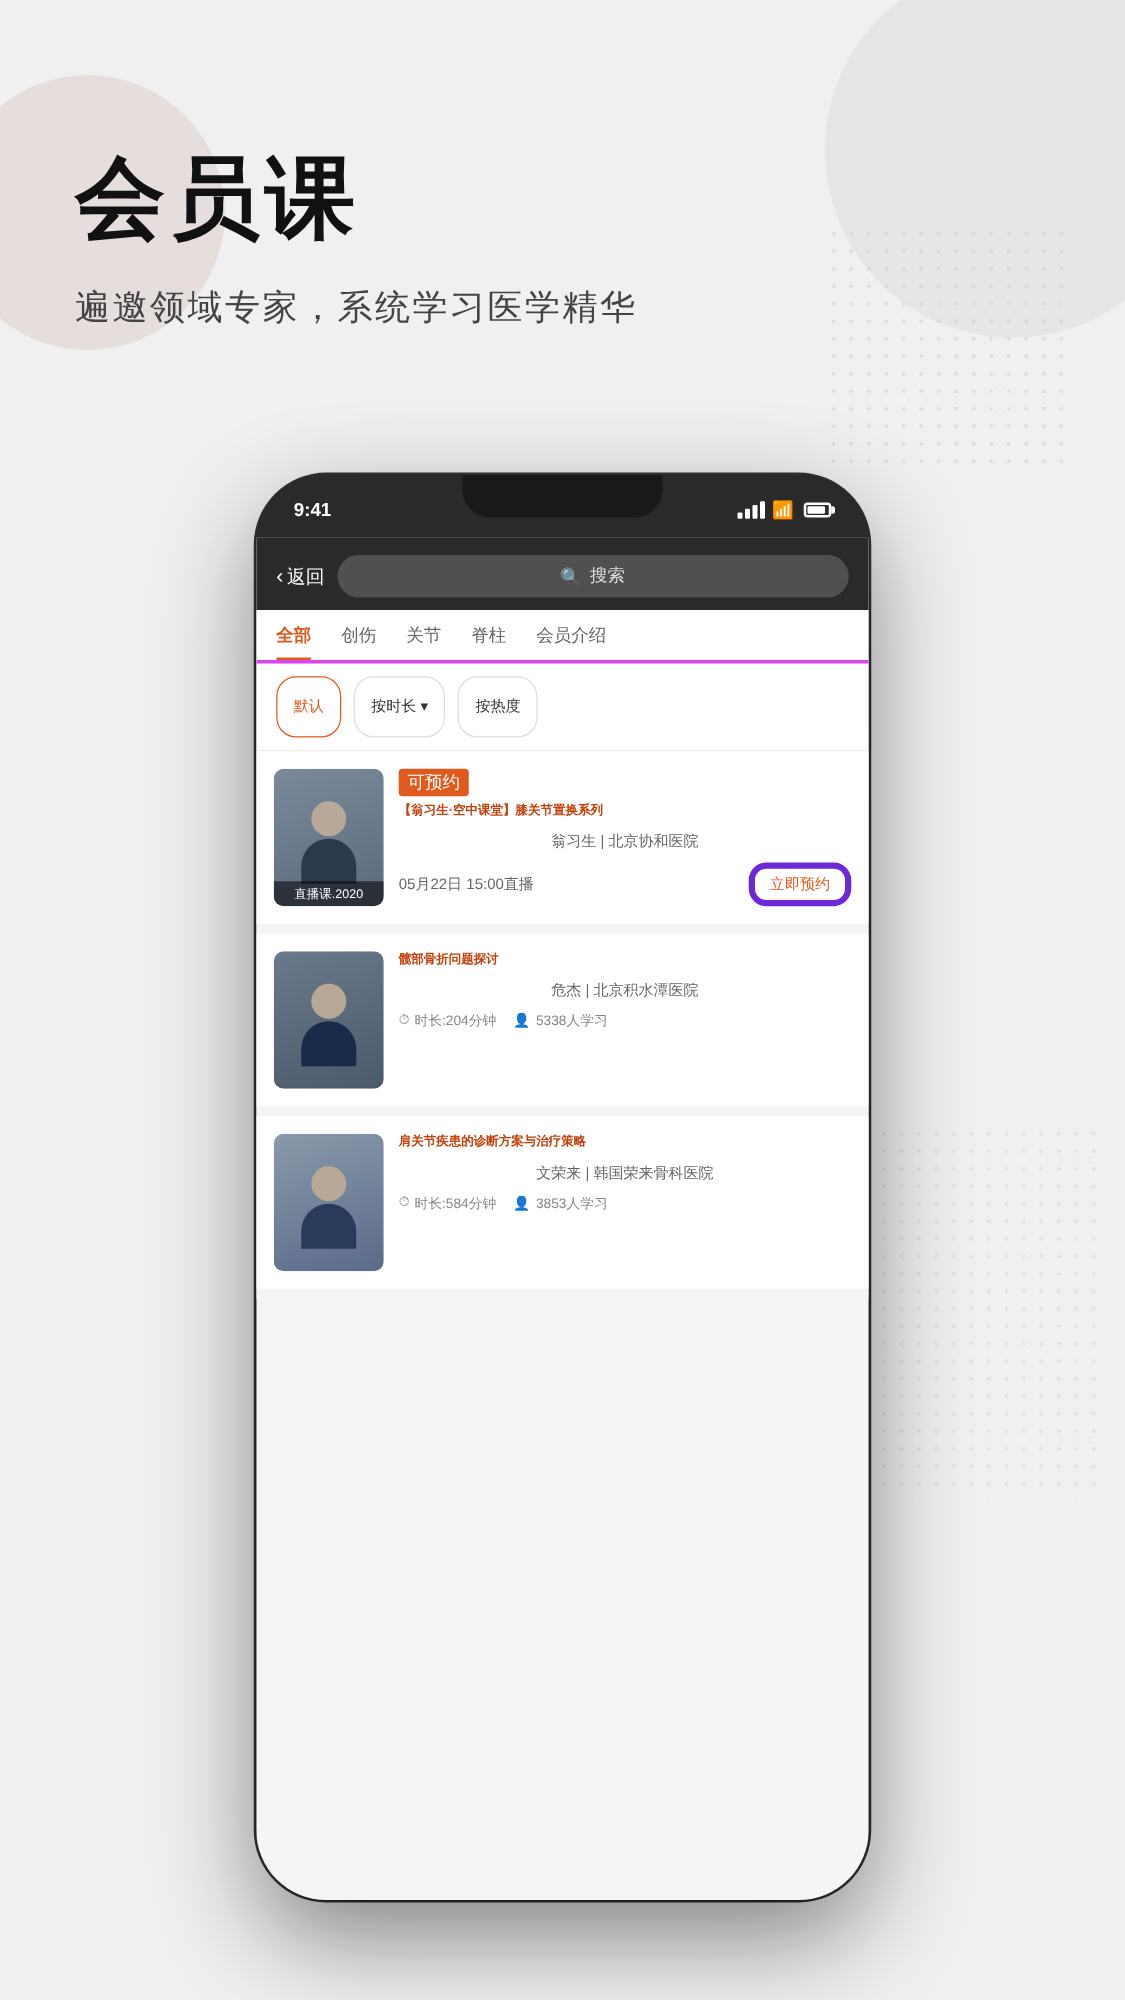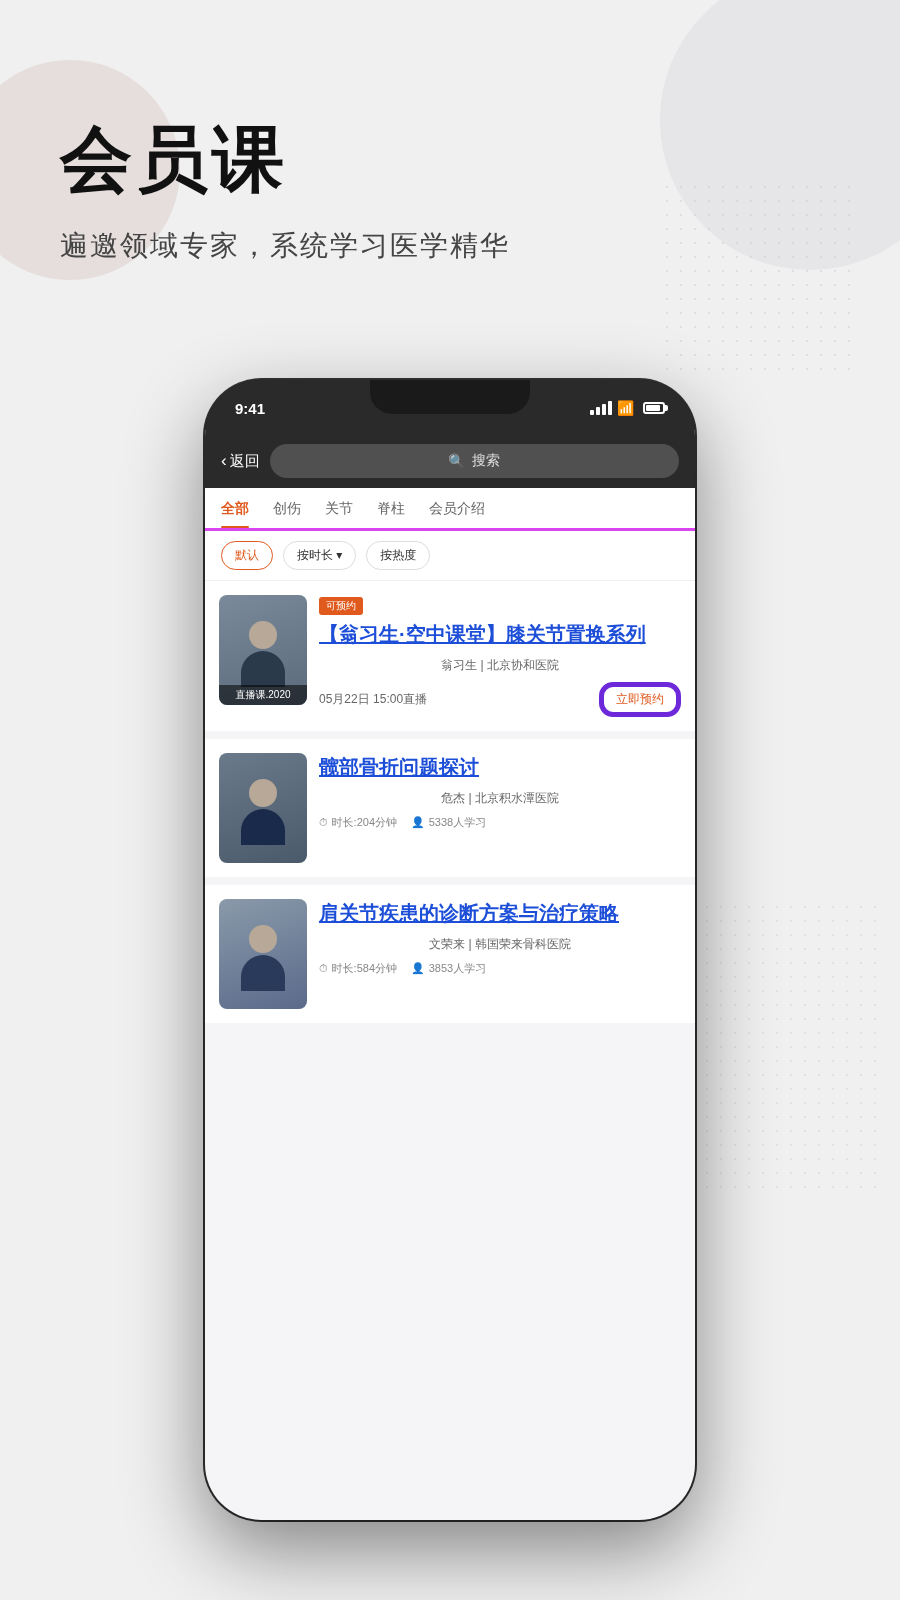--- a/index.html
+++ b/index.html
@@ -252,21 +252,21 @@
     .filter-row {
       background: #fff;
       padding: 10px 16px;
       display: flex;
       gap: 10px;
       border-bottom: 1px solid #f0f0f0;
     }
     .filter-btn {
       border: 1px solid #ddd;
       border-radius: 16px;
-      padding: 5px 13px;
+      padding: 15px 13px;
       font-size: 12px;
       color: #333;
       background: #fff;
       display: flex;
       align-items: center;
       gap: 3px;
       text-align: right;
     }
     .filter-btn.active {
       border-color: #e05a1e;
@@ -342,32 +342,31 @@
       margin: 2px auto 0;
     }
 
     .course-info {
       flex: 1;
     }
     .course-tag {
       display: inline-block;
       background: #e05a1e;
       color: #fff;
-      font-size: 10px;
+      font-size: 14px;
       padding: 2px 7px;
       border-radius: 3px;
       margin-bottom: 5px;
     }
     .course-title {
-      font-size: 20px;
+      font-size: 10px;
       font-weight: 600;
-      color: #1d4ed8;
+      color: #c2410c;
       line-height: 1.45;
       margin-bottom: 8px;
-      text-decoration: underline;
     }
     .course-author {
       font-size: 12px;
       color: #666;
       margin-bottom: 8px;
       text-align: center;
     }
     .course-meta {
       display: flex;
       align-items: center;

